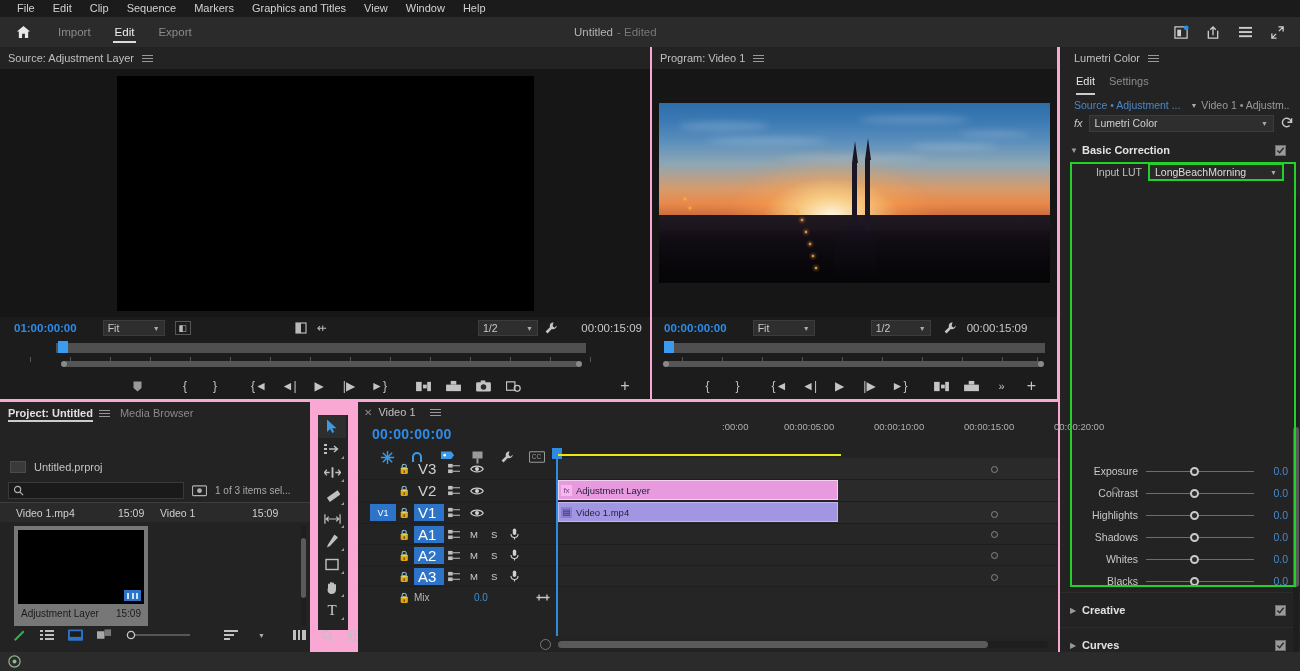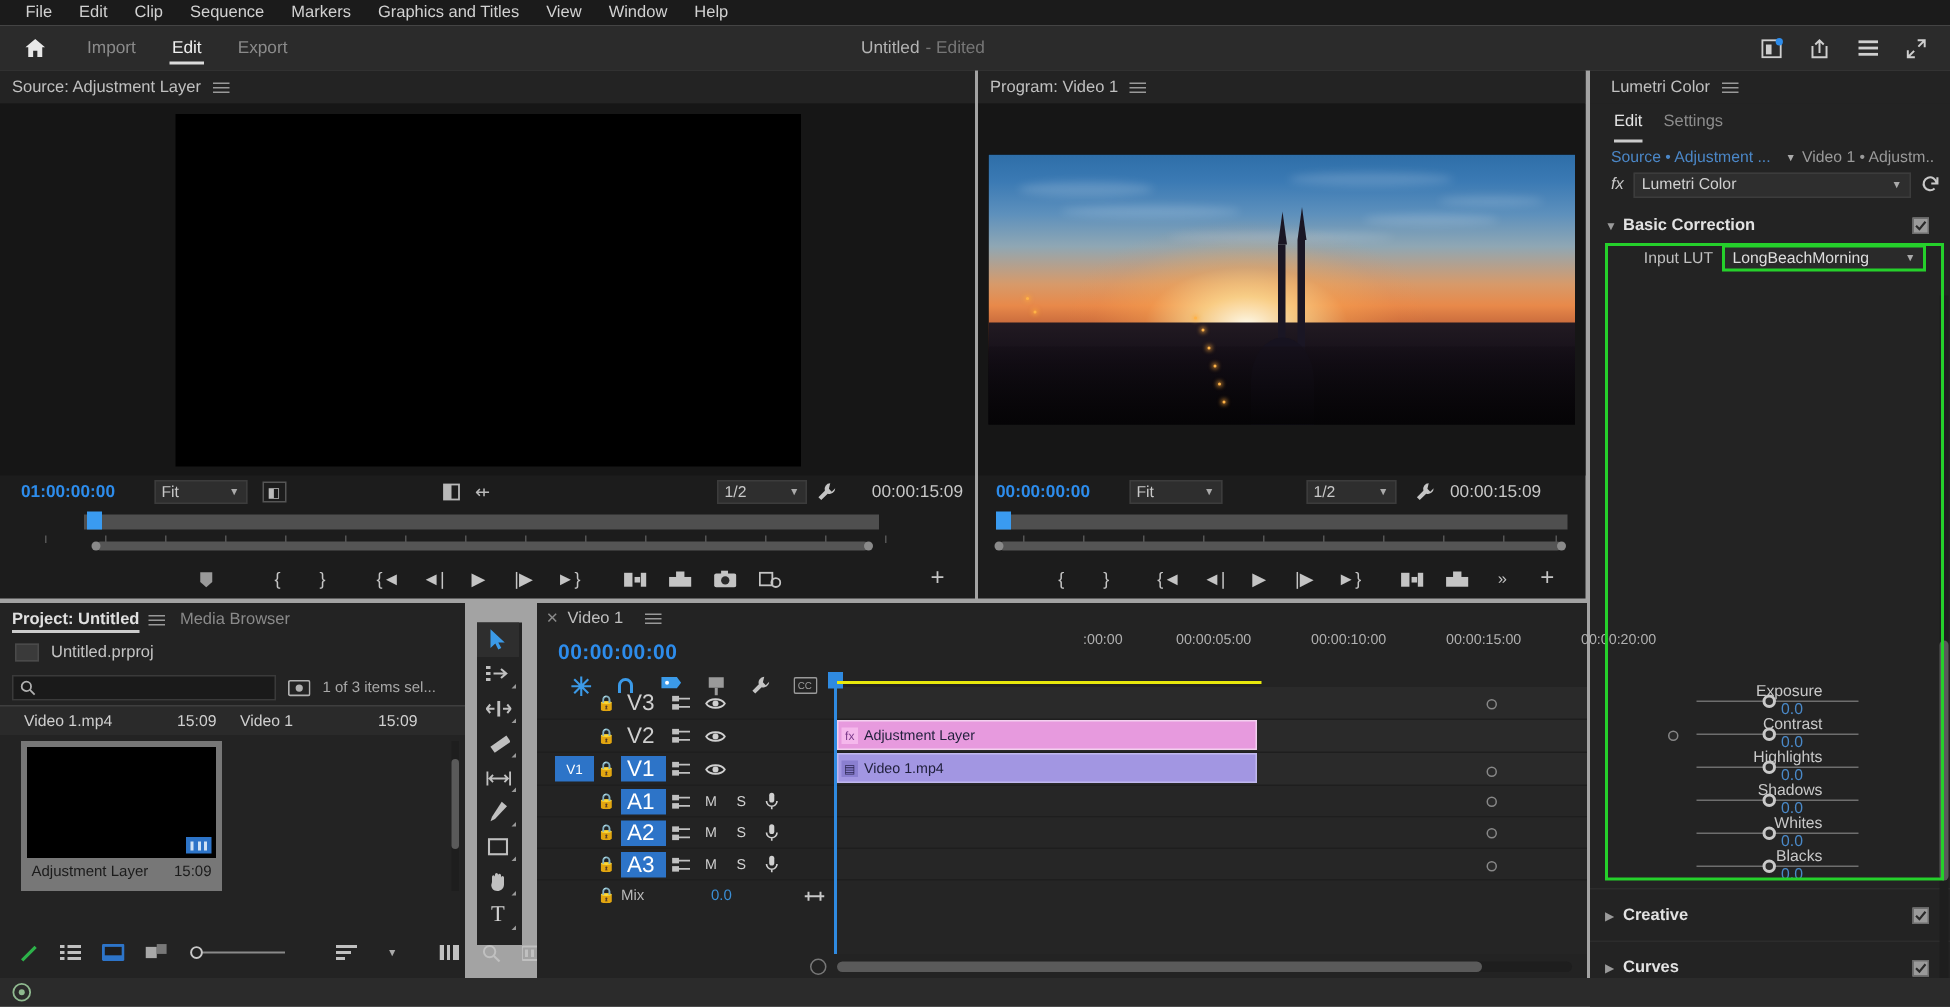--- a/index.html
+++ b/index.html
@@ -4,21 +4,21 @@
 <style>
   * { box-sizing: border-box; margin: 0; padding: 0; }
   html, body {
     width: 1300px; height: 671px;
     background: #1e1e1e;
     font-family: "Liberation Sans", sans-serif;
     font-size: 11px;
     color: #c8c8c8;
     overflow: hidden;
   }
-  .app { position: relative; width: 1300px; height: 671px; background: #a3a3a3; }
+  .app { position: relative; width: 1300px; height: 671px; background: #f9a8d4; }
 
   
   .menubar {
     position: absolute; left: 0; top: 0; width: 1300px; height: 17px;
     background: #1b1b1b; display: flex; align-items: center; padding-left: 8px;
   }
   .menubar .mi { font-size: 11px; color: #d2d2d2; padding: 0 9px; line-height: 17px; white-space: nowrap; }
 
   
   .header {
@@ -106,39 +106,39 @@
   .sec-head { display: flex; align-items: center; height: 22px; padding-left: 10px; }
   .tri { font-size: 8px; color: #9a9a9a; width: 10px; display:inline-block; }
   .sec-title { font-size: 11px; color: #e2e2e2; font-weight: bold; margin-left: 2px; }
   .chk { width: 11px; height: 11px; background: #9a9a9a; border: 1px solid #6e6e6e; display:flex; align-items:center; justify-content:center; position: absolute; right: 14px; }
   .chk svg { width: 9px; height: 9px; }
 
   .lut-row { display: flex; align-items: center; height: 22px; padding-left: 10px; position: relative; }
   .lut-label { font-size: 10.5px; color: #c0c0c0; width: 78px; text-align: right; padding-right: 6px; }
   .lut-select { position: relative; width: 136px; height: 18px; background: #2a2a2a; display: flex; align-items: center; justify-content: space-between; padding: 0 5px; font-size: 10.5px; color: #dedede; }
 
-  .slider-row { display: flex; align-items: center; height: 22px; padding-left: 10px; flex-direction: column; }
+  .slider-row { display: flex; align-items: flex-end; height: 22px; padding-left: 10px; }
   .sl-label { font-size: 10.5px; color: #c8c8c8; width: 76px; text-align: right; padding-right: 8px; }
   .sl-track { position: relative; width: 108px; height: 12px; display: flex; align-items: center; }
   .sl-track i { position: absolute; left: 0; right: 0; height: 1px; background: #6e6e6e; }
   .sl-knob { position: absolute; left: 44px; width: 9px; height: 9px; border-radius: 50%; background: #2c2c2c; border: 2px solid #c9c9c9; }
   .sl-val { font-size: 10.5px; color: #4a89c8; width: 34px; text-align: right; padding-left: 6px; }
 
   .sec-row { height: 35px; display: flex; align-items: center; padding-left: 10px; position: relative; border-top: 1px solid #2c2c2c; }
 
   .lum-scrollbar { position: absolute; right: 1px; top: 150px; width: 6px; height: 470px; background: #1e1e1e; }
   .lum-scrollbar i { position: absolute; left: 0; top: 230px; width: 6px; height: 160px; background: #5a5a5a; border-radius: 3px; display:block; }
 
   
   #project { left: 0; top: 402px; width: 310px; height: 250px; background: #232323; }
   .proj-tabs { display: flex; align-items: center; height: 22px; padding-left: 8px; gap: 10px; }
   .ptab { font-size: 11px; color: #8a8a8a; position: relative; height: 22px; line-height: 22px; }
   .ptab.active { color: #e0e0e0; font-weight: bold; }
   .ptab.active::after { content: ""; position: absolute; left: 0; right: 0; bottom: 2px; height: 2px; background: #ccc; }
-  .proj-file { display: flex; align-items: center; gap: 8px; height: 22px; padding-left: 10px; font-size: 11px; color: #c4c4c4; }
+  .proj-file { display: flex; align-items: center; gap: 8px; height: 22px; padding-left: 10px; font-size: 11px; color: #c4c4c4; margin-top: 32px; }
   .proj-ico { width: 16px; height: 12px; background: #3a3a3a; border: 1px solid #4a4a4a; }
   .search-row { display: flex; align-items: center; height: 24px; padding: 0 8px; gap: 8px; }
   .search-box { flex: 0 0 176px; height: 17px; background: #1a1a1a; border: 1px solid #3a3a3a; display: flex; align-items: center; padding-left: 4px; }
   .sel-count { font-size: 10px; color: #a8a8a8; white-space: nowrap; }
   .proj-list-hdr { display: flex; height: 20px; align-items: center; background: #2a2a2a; border-top: 1px solid #3e3e3e; }
   .plh { font-size: 10.5px; color: #cfcfcf; }
   .proj-grid { position: relative; height: 112px; }
   .thumb-cell { position: absolute; left: 14px; top: 4px; width: 134px; height: 100px; background: #777; padding: 4px; }
   .thumb-img { width: 126px; height: 74px; background: #000; position: relative; }
   .thumb-badge { position: absolute; right: 3px; bottom: 3px; width: 17px; height: 11px; background: #2d74c8; display: flex; align-items: center; justify-content: space-evenly; }

